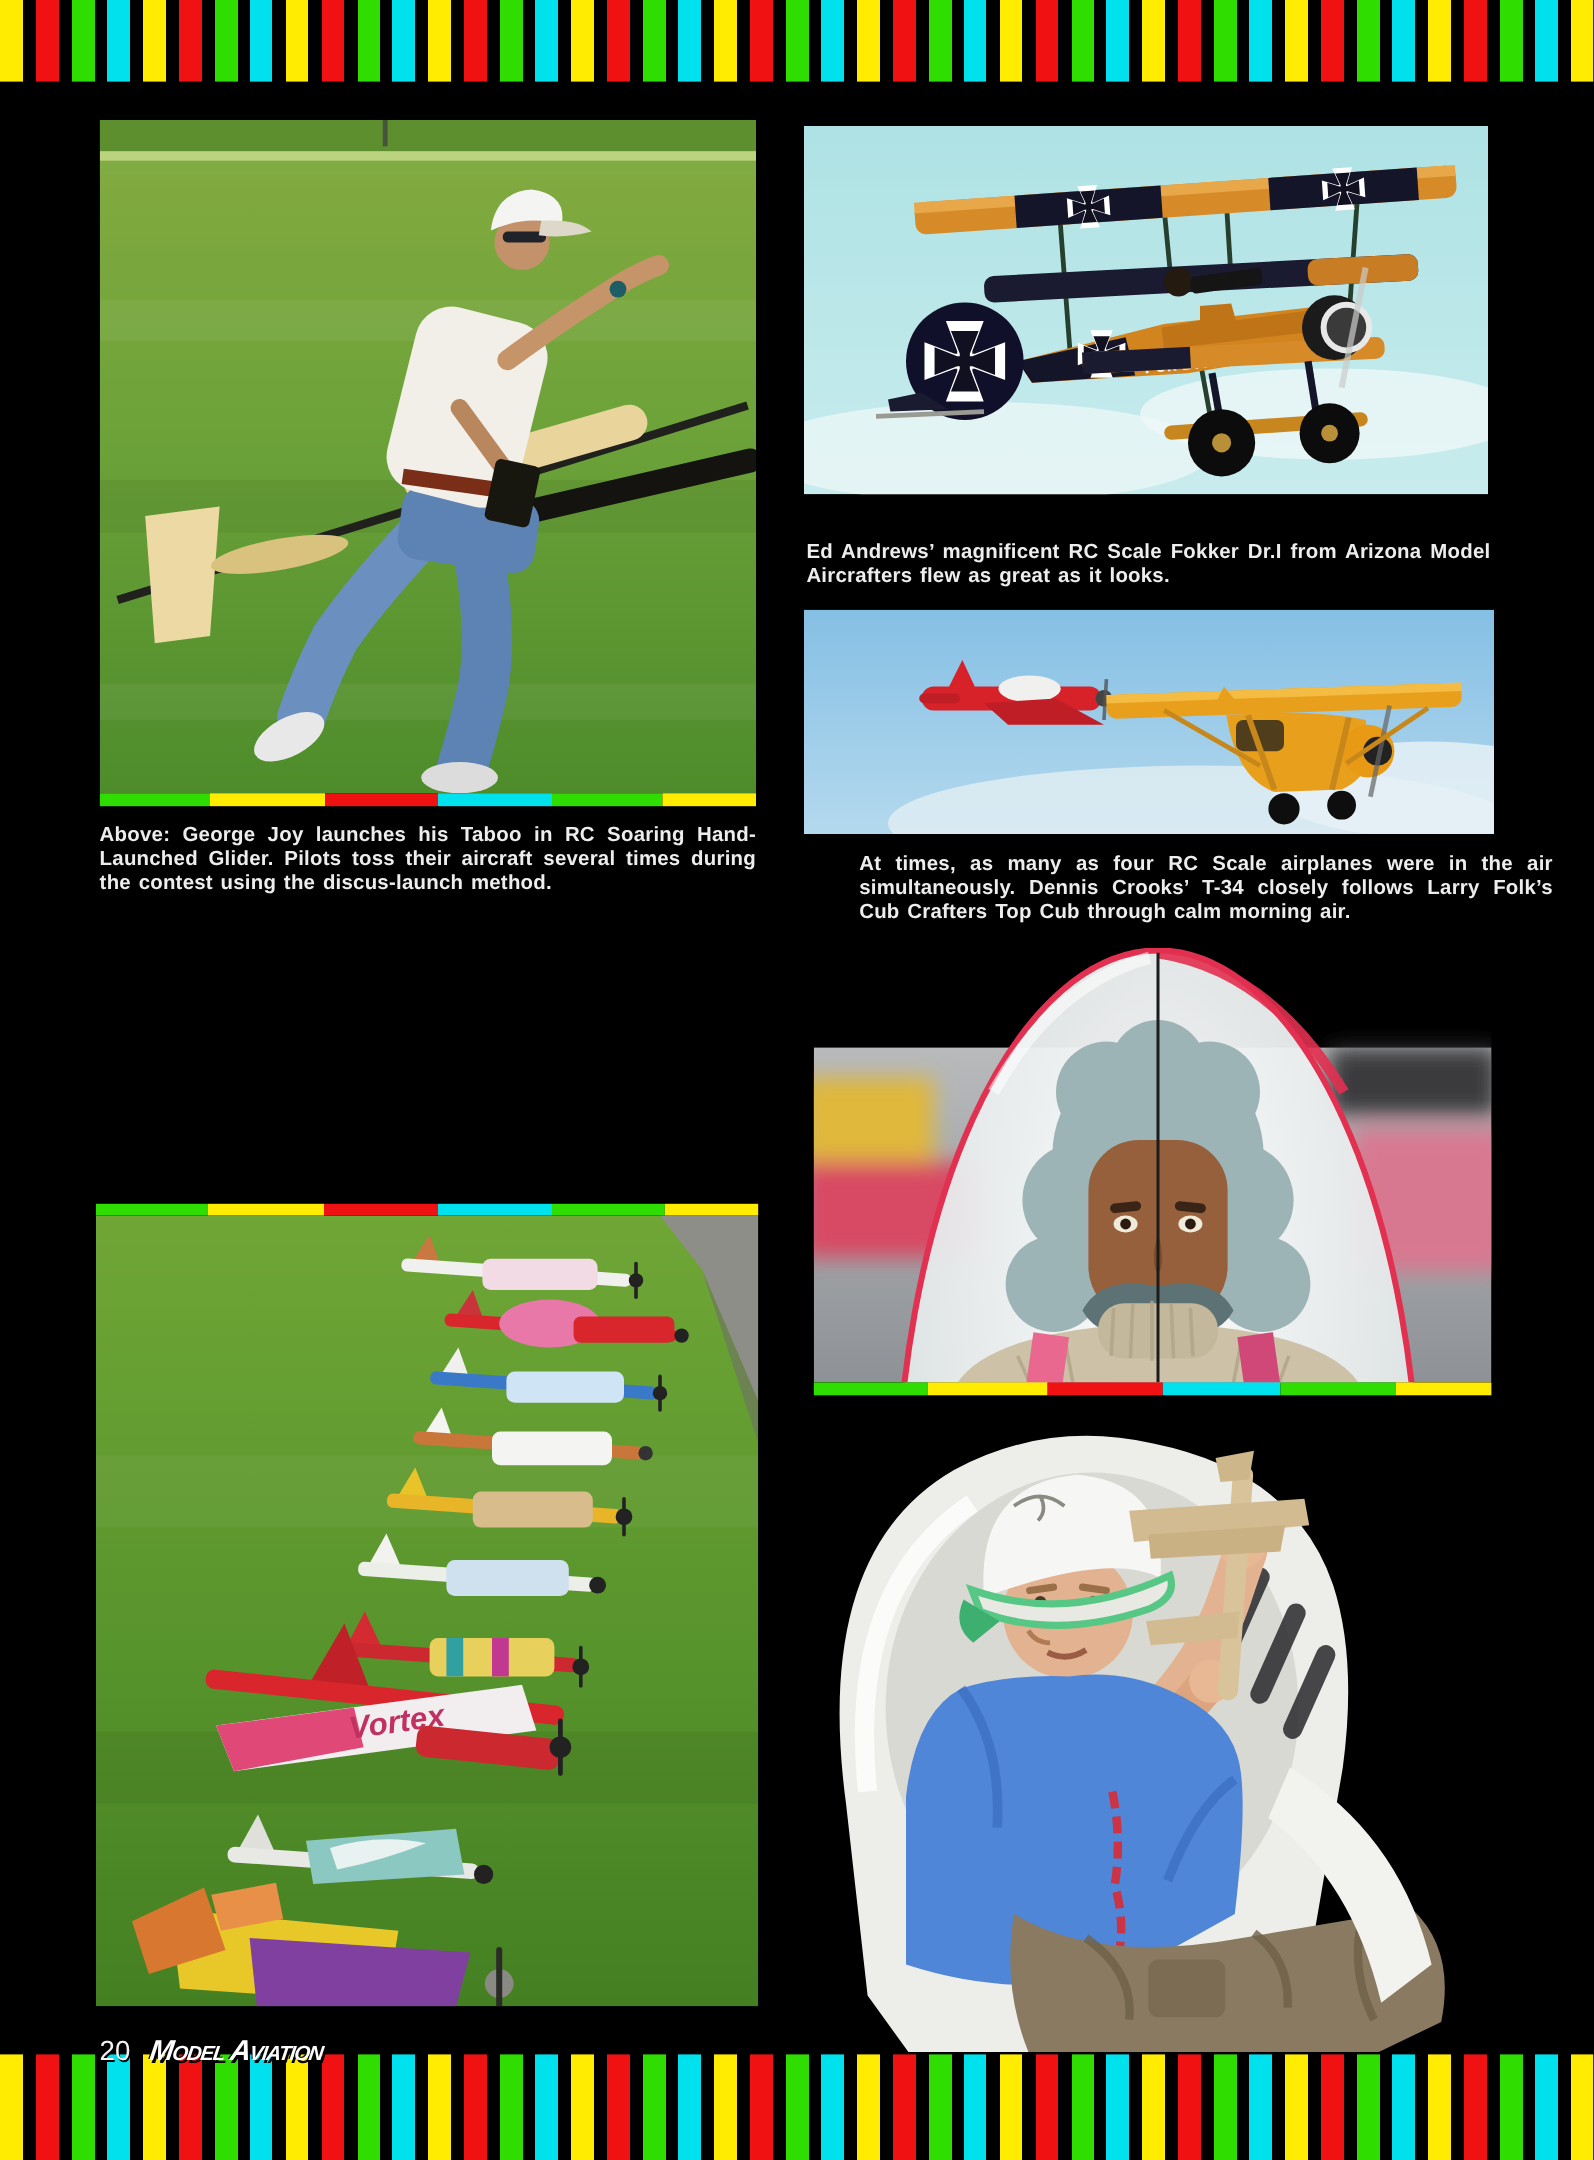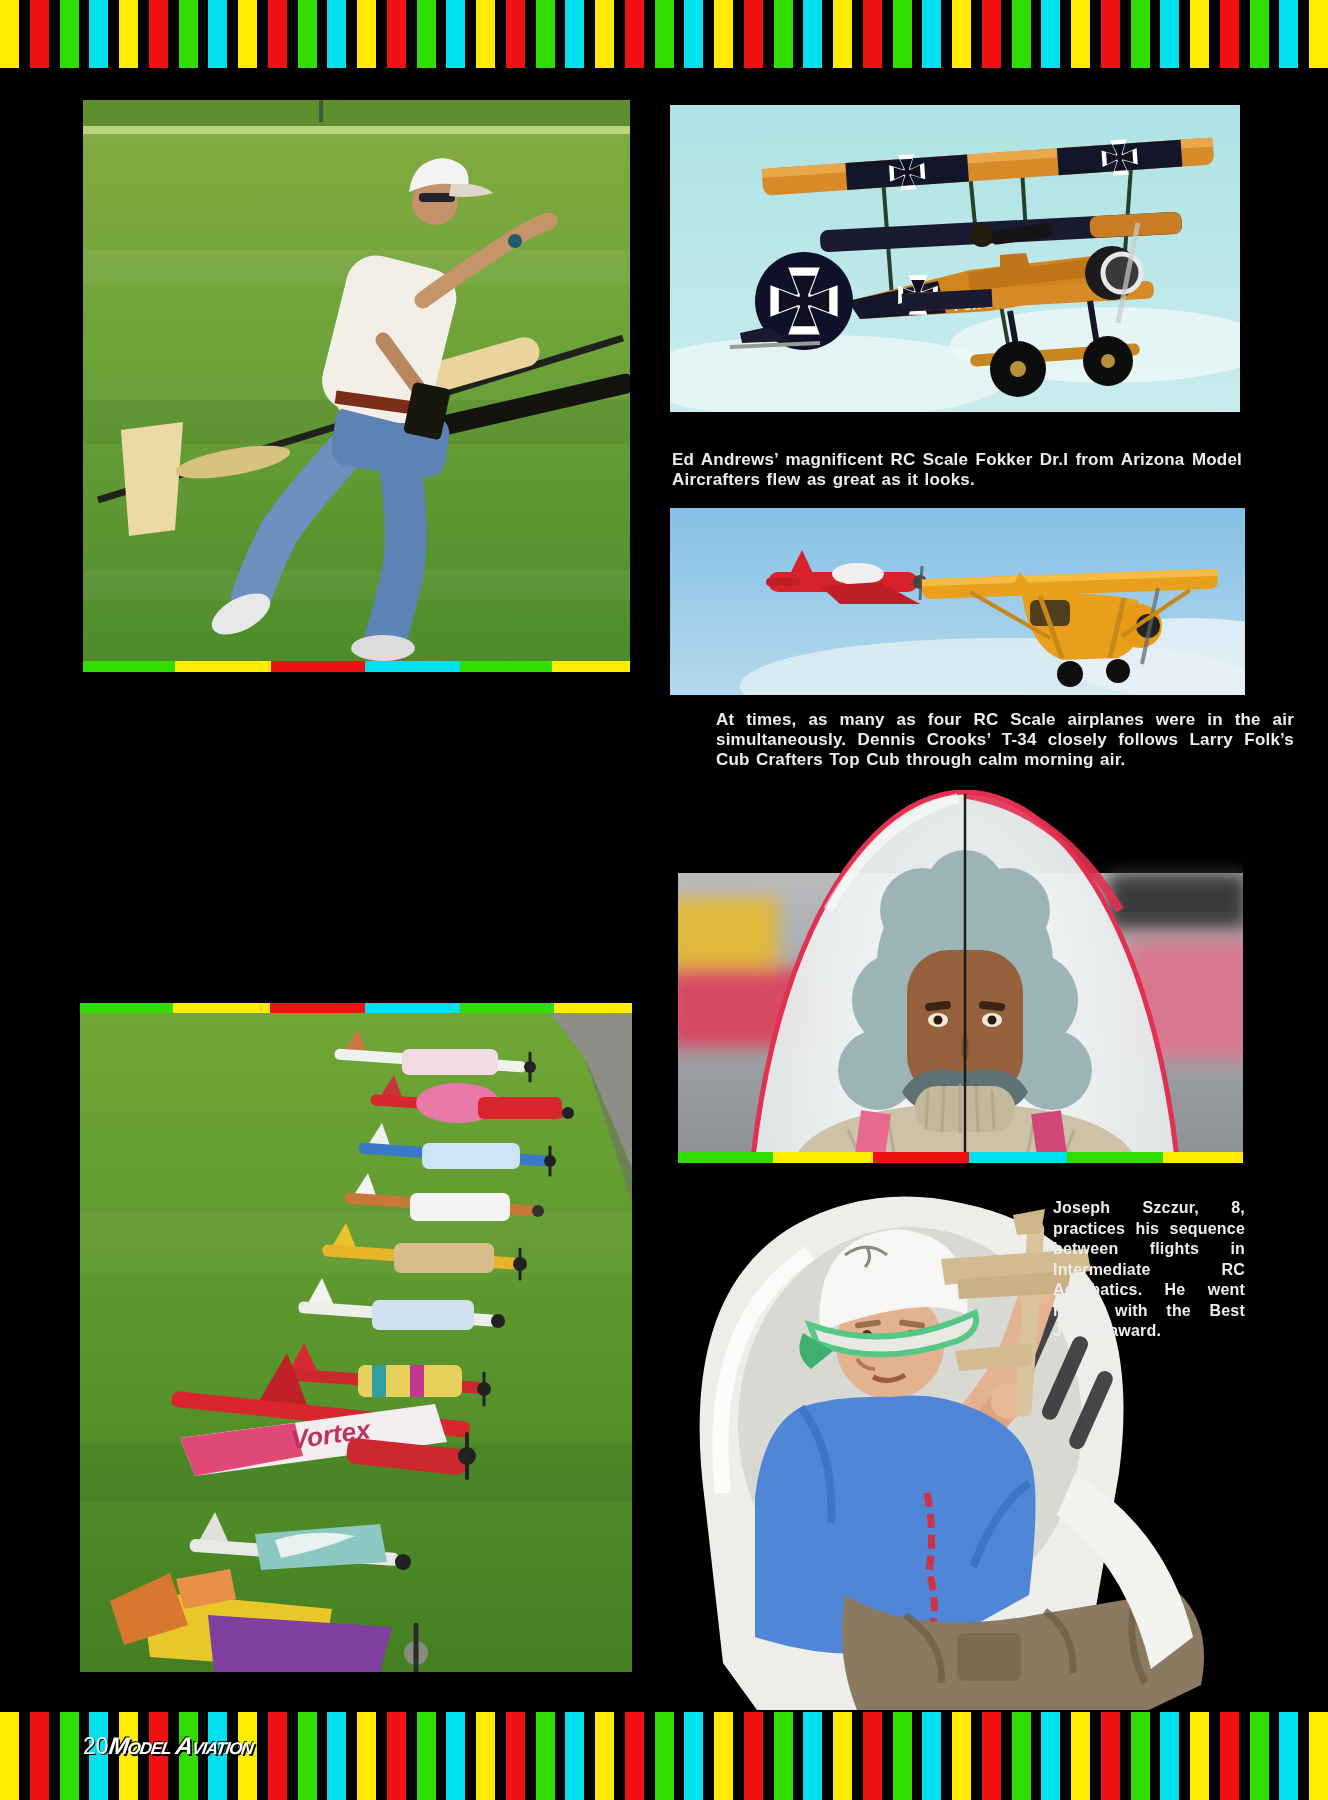--- a/index.html
+++ b/index.html
@@ -25,21 +25,21 @@
   .sg-r{background:#f01212;flex:94;}
   .sg-c{background:#00e1ee;flex:95;}
   .sg-g2{background:#2fdd00;flex:93;}
   .sg-y2{background:#ffec00;flex:78;}
   .strip-abs{position:absolute;left:0;right:0;}
   
   .caption{position:absolute;color:#ededed;font-weight:700;font-size:17px;
     line-height:20px;letter-spacing:.2px;word-spacing:1.5px;text-align:justify;}
   .caption.small{font-size:16px;line-height:20.5px;}
   
-  .footer{position:absolute;left:83px;top:1732px;display:flex;align-items:baseline;z-index:5;}
+  .footer{position:absolute;left:83px;top:1696px;display:flex;align-items:baseline;gap:16px;z-index:5;}
   .page-num{color:#f2f2f2;font-size:23px;font-weight:400;text-shadow:1px 1px 0 #000;}
   .mag-logo{color:#fff;font-size:24px;font-weight:800;font-style:italic;
     font-variant:small-caps;letter-spacing:-1px;transform:skewX(-8deg);
     text-shadow:2px 2px 0 #000,-1px -1px 0 #000;}
 </style>
 </head>
 <body>
 
 <div class="page">
 
@@ -92,20 +92,21 @@
     <div class="strip">
       <div class="sg-g"></div>
         <div class="sg-y"></div>
         <div class="sg-r"></div>
       <div class="sg-c"></div>
         <div class="sg-g2"></div>
         <div class="sg-y2"></div>
     </div>
   </div>
 
+  <div class="caption" style="left:83px;top:686px;width:547px;">Above: George Joy launches his Taboo in RC Soaring Hand-Launched Glider. Pilots toss their aircraft several times during the contest using the discus-launch method.</div>
 
 
 
   <div class="photo" style="left:80px;top:1003px;width:552px;height:669px;">
     <div class="strip" style="height:10px">
       <div class="sg-g"></div>
         <div class="sg-y"></div>
         <div class="sg-r"></div>
       <div class="sg-c"></div>
         <div class="sg-g2"></div>
@@ -447,21 +448,20 @@
           <polygon points="408,52 440,46 436,70 412,72" fill="#cdb689"></polygon>
         </g>
         <path d="M240,432 Q310,474 430,452 L572,428 Q608,462 596,522 L544,547 L252,547 Q230,492 240,432 Z" fill="#8a7a62"></path>
         <path d="M300,452 Q340,480 336,520 M440,448 Q470,470 468,510 M530,436 Q520,480 540,520" stroke="#6e6049" stroke-width="7" fill="none" opacity="0.8"></path>
         <rect x="352" y="470" width="64" height="48" rx="8" fill="#7c6c54"></rect>
       </g>
       <path d="M470,310 Q562,366 588,474 L546,506 Q522,404 452,352 Z" fill="#f2f2ef"></path>
     </svg>
   </div>
 
-  <div class="caption small" style="left:1053px;top:1198px;width:192px;">Joseph Szczur, 8, practices his sequence between flights in Intermediate RC Aerobatics. He went home with the Best Junior award.</div>
 
   <div class="stripes bottom"></div>
 
   <div class="footer">
     <span class="page-num">20</span>
     <span class="mag-logo">Model Aviation</span>
   </div>
 
 </div>
 

